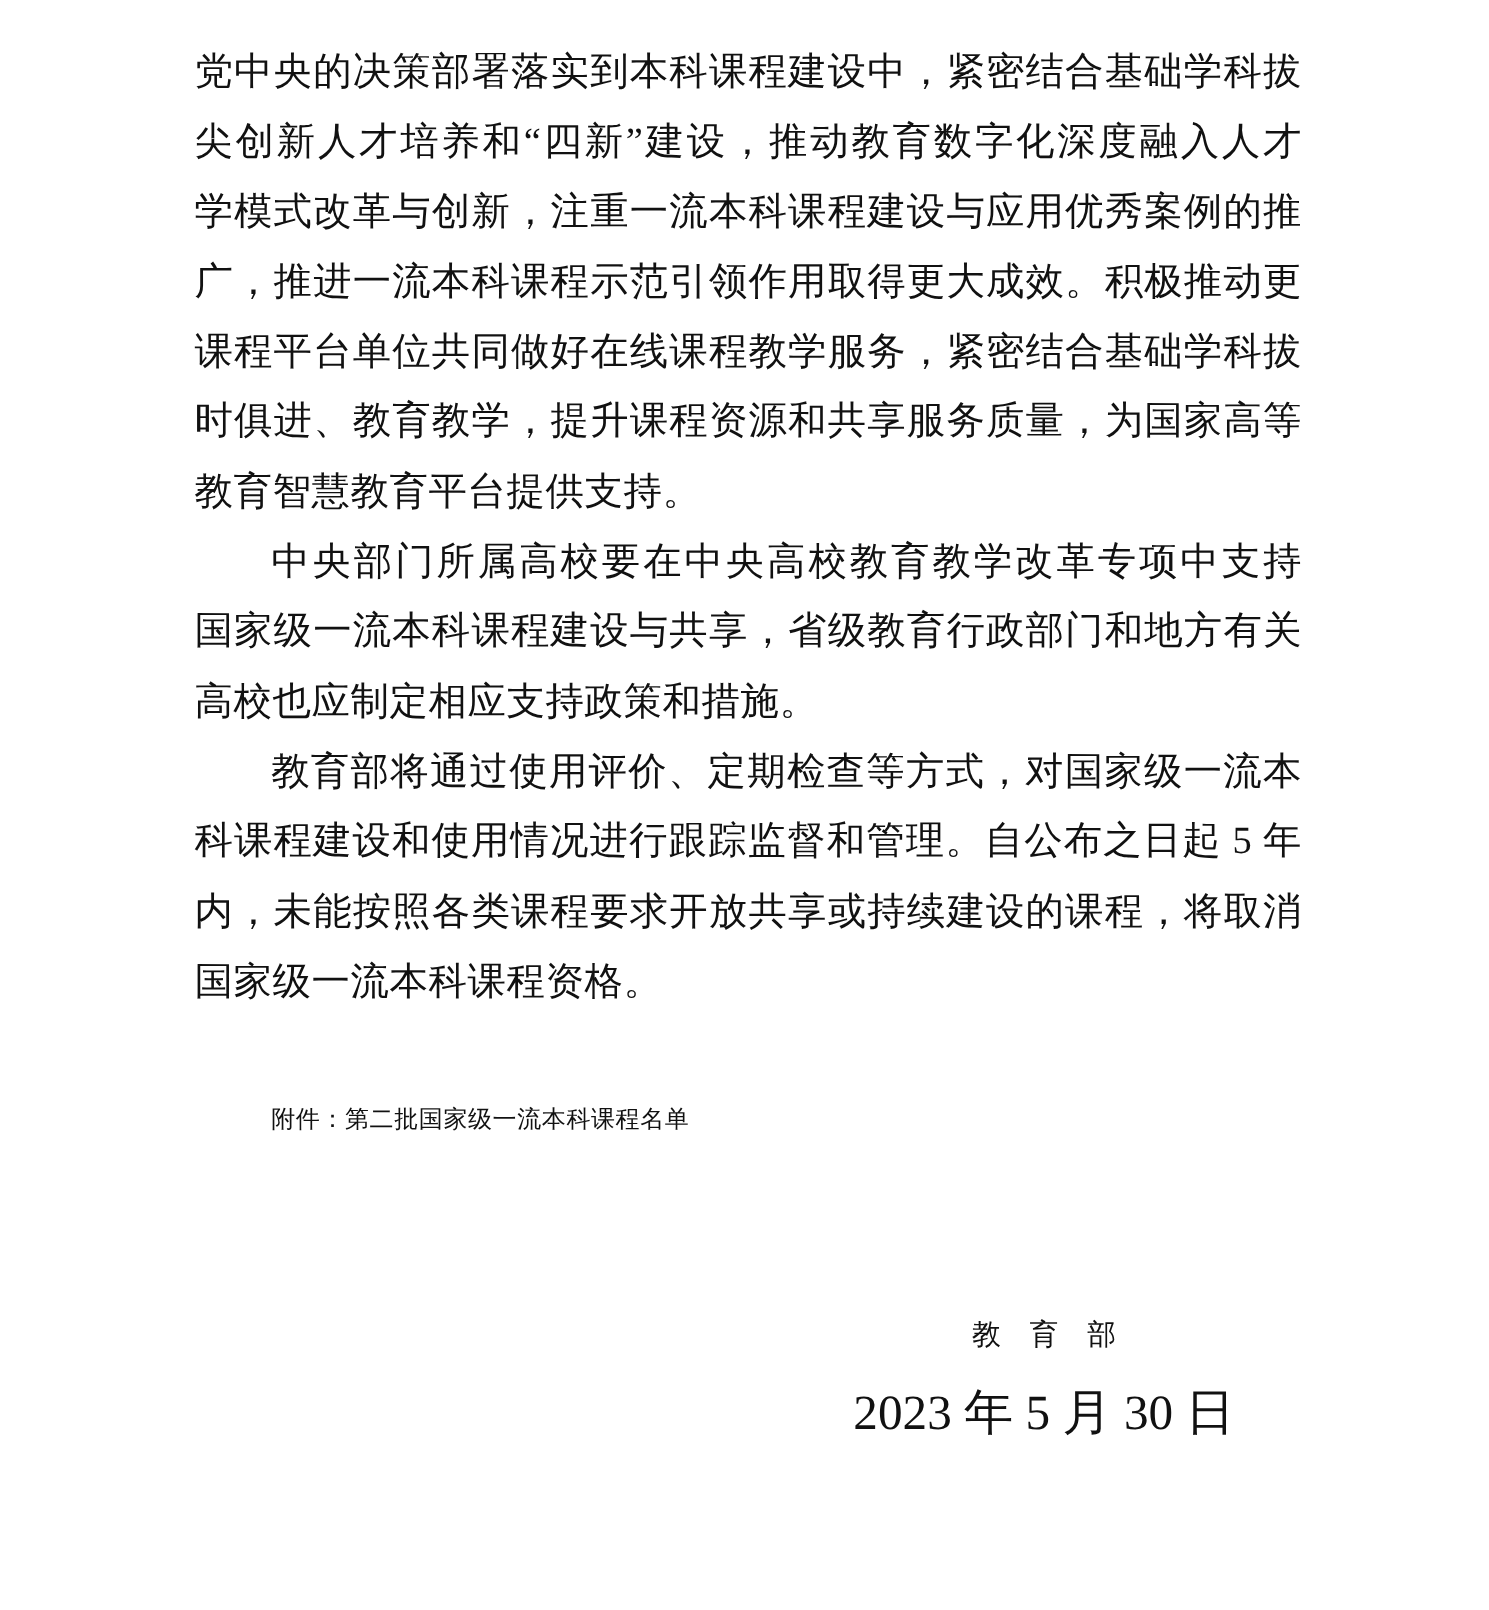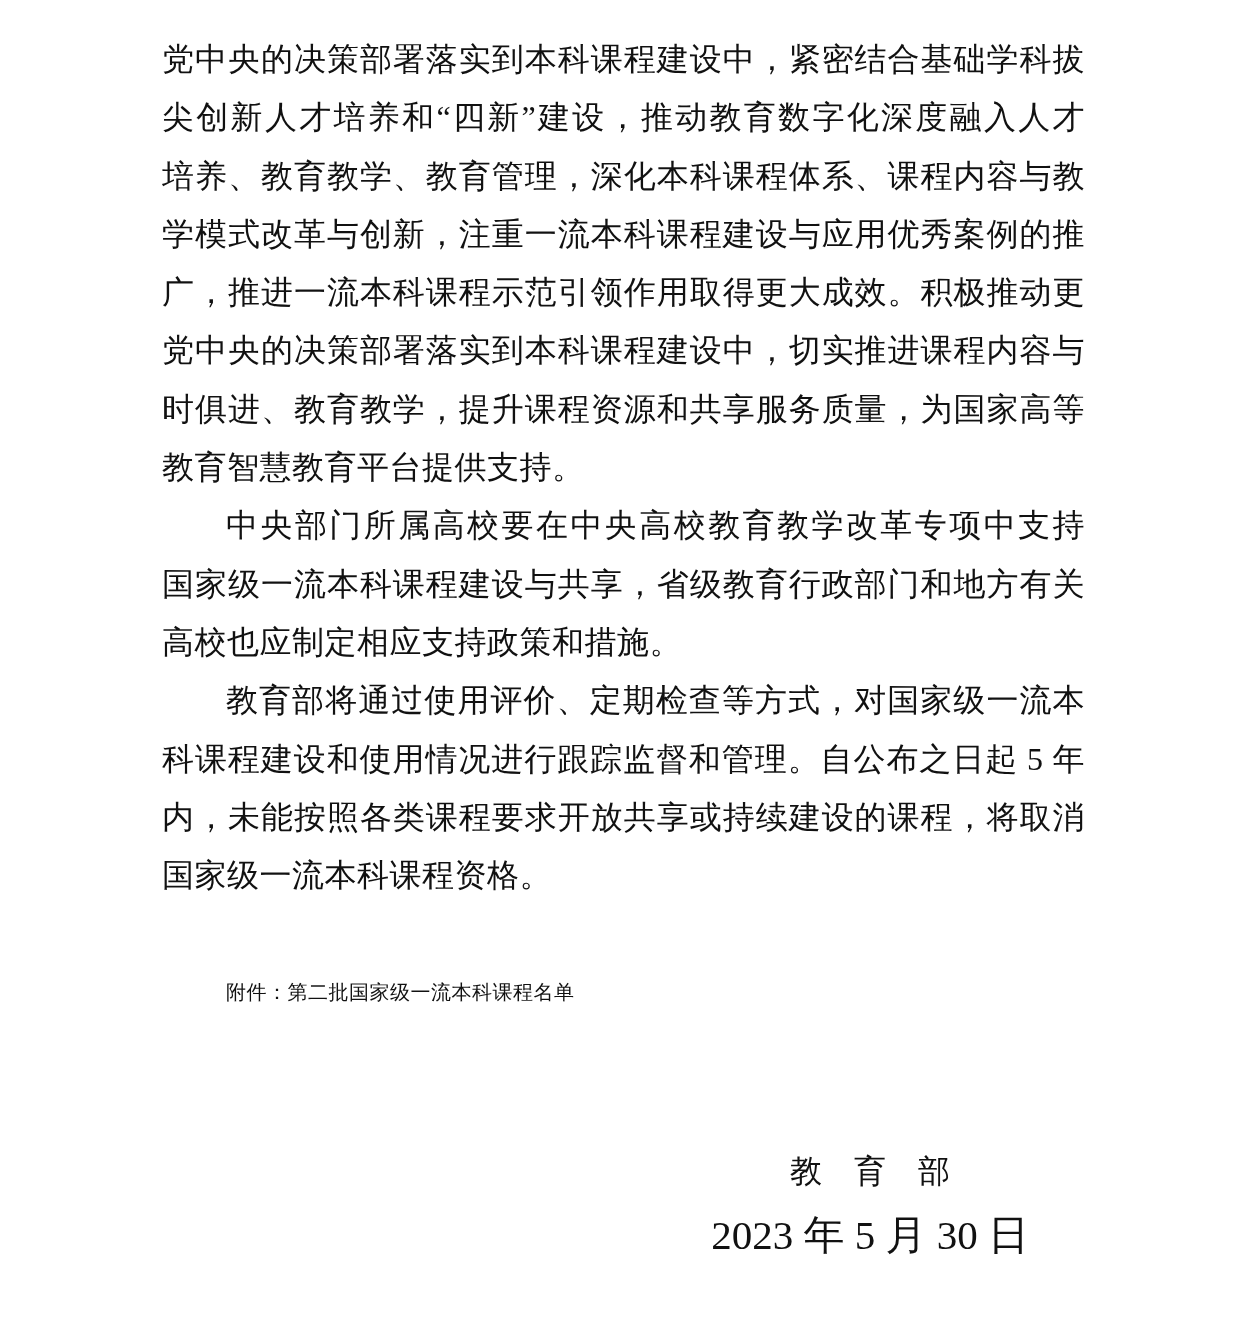--- a/index.html
+++ b/index.html
@@ -44,42 +44,41 @@
     height: 58.3px;
     letter-spacing: 0.5px;
   }
   .signature {
     margin-top: 118px;
     margin-left: 468px;
     width: 480px;
     text-align: center;
   }
   .signature .org {
-    font-size: 32px;
+    font-size: 24px;
     line-height: 64px;
     height: 64px;
   }
   .signature .date {
     font-size: 41px;
     line-height: 64px;
     height: 64px;
   }
 </style>
 </head>
 <body>
 
 <div class="page">
 
   <div class="body-lines" id="body-lines">
       <div class="line fill">党中央的决策部署落实到本科课程建设中，紧密结合基础学科拔</div>
       <div class="line fill">尖创新人才培养和“四新”建设，推动教育数字化深度融入人才</div>
-      <div class="line fill">培养、教育教学、教育管理，深化本科课程体系、课程内容与教</div>
       <div class="line fill">学模式改革与创新，注重一流本科课程建设与应用优秀案例的推</div>
       <div class="line fill">广，推进一流本科课程示范引领作用取得更大成效。积极推动更</div>
-      <div class="line fill">党中央的决策部署落实到本科课程建设中，切实推进课程内容与</div>
+      <div class="line fill">课程平台单位共同做好在线课程教学服务，紧密结合基础学科拔</div>
       <div class="line fill">时俱进、教育教学，提升课程资源和共享服务质量，为国家高等</div>
       <div class="line">教育智慧教育平台提供支持。</div>
       <div class="line fill indent">中央部门所属高校要在中央高校教育教学改革专项中支持</div>
       <div class="line fill">国家级一流本科课程建设与共享，省级教育行政部门和地方有关</div>
       <div class="line">高校也应制定相应支持政策和措施。</div>
       <div class="line fill indent">教育部将通过使用评价、定期检查等方式，对国家级一流本</div>
       <div class="line fill">科课程建设和使用情况进行跟踪监督和管理。自公布之日起 5 年</div>
       <div class="line fill">内，未能按照各类课程要求开放共享或持续建设的课程，将取消</div>
       <div class="line">国家级一流本科课程资格。</div>
     </div>

